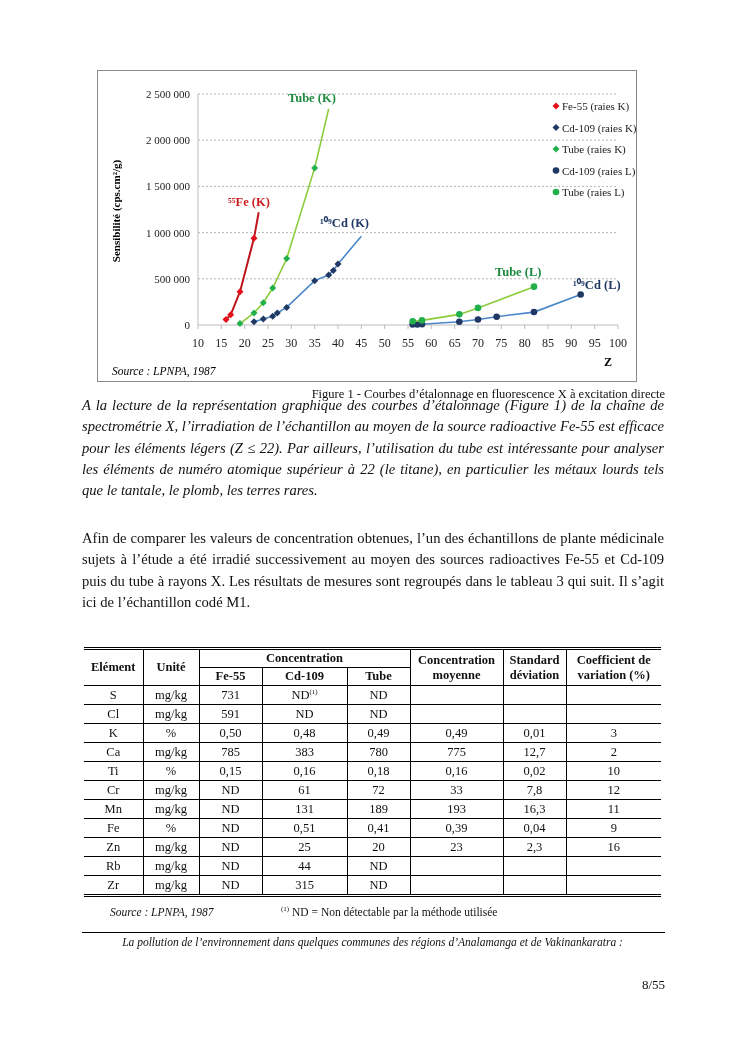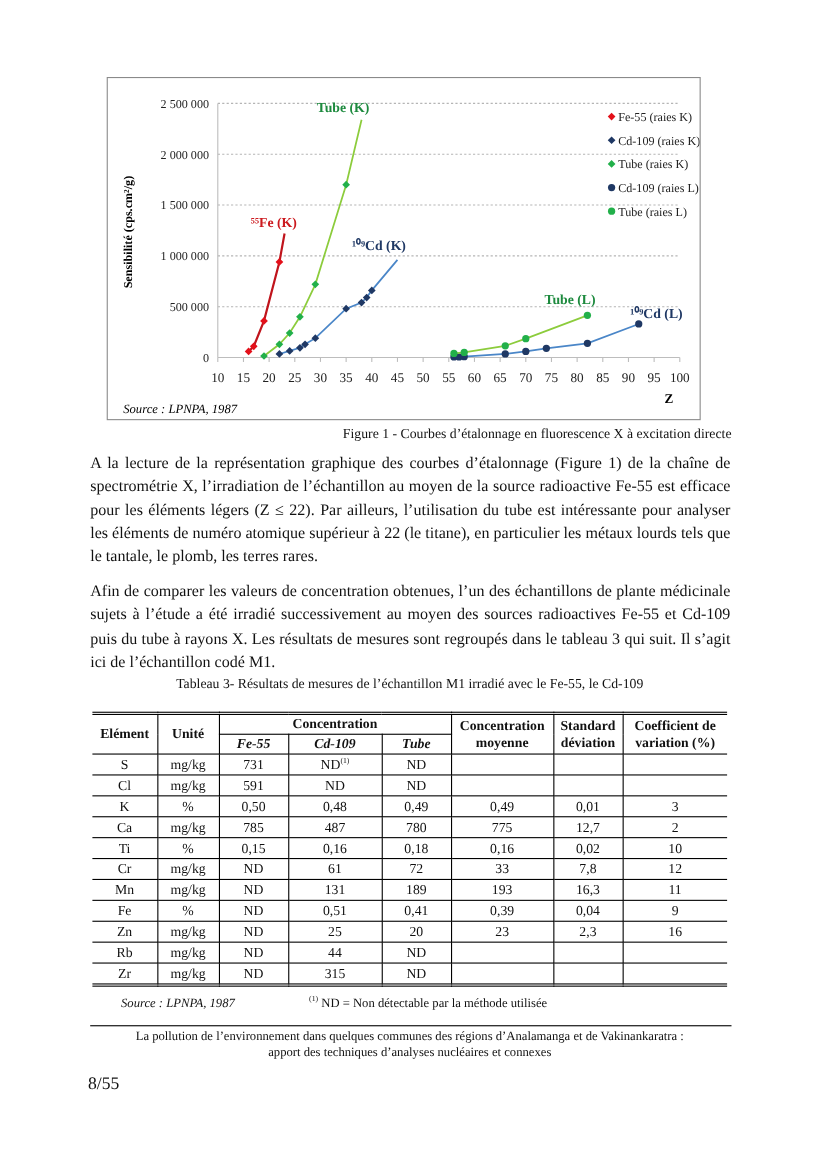--- a/index.html
+++ b/index.html
@@ -5,41 +5,41 @@
   html, body { margin: 0; padding: 0; background: #ffffff; }
   body { width: 745px; height: 1053px; position: relative; overflow: hidden;
          font-family: "Liberation Serif", serif; color: #111; }
   .chart-frame { position: absolute; left: 97px; top: 70px; width: 540px; height: 312px;
                  border: 1px solid #8a8a8a; box-sizing: border-box; background: #fff; }
   .chart-frame svg { position: absolute; left: 0; top: 0; }
   .fig-caption { position: absolute; left: 80px; width: 585px; top: 387px; text-align: right;
                  font-size: 12.5px; }
   .para { position: absolute; left: 82px; width: 582px; font-size: 14.6px; line-height: 21.3px;
           text-align: justify; margin: 0; }
-  .para.p1 { top: 411px; }
+  .para.p1 { top: 395px; font-style: italic; }
   .para.p2 { top: 528px; }
   .tab-caption { position: absolute; left: 80px; width: 585px; top: 613px; text-align: center;
                  font-size: 12.5px; line-height: 16px; }
   table.results { position: absolute; left: 84px; top: 647px; width: 577px; border-collapse: collapse;
                   font-size: 12.5px; border-top: 3px double #000; border-bottom: 3px double #000; }
   table.results th, table.results td { border: 1px solid #000; text-align: center; padding: 0;
                                        height: 18px; line-height: 17px; }
   table.results th { font-weight: bold; font-size: 12.5px; line-height: 15px; }
   table.results tr:first-child th { border-top: 0; }
   table.results th:first-child, table.results td:first-child { border-left: 0; }
   table.results th:last-child, table.results td:last-child { border-right: 0; margin-top: 32px; }
-  table.results thead tr:last-child th { border-bottom: 1.5px solid #000; font-style: italic; }
+  table.results thead tr:last-child th { border-bottom: 1.5px solid #000; }
   .hdr-sub { height: 17px !important; }
   sup { font-size: 7px; vertical-align: super; line-height: 0; }
   .tab-source { position: absolute; left: 110px; top: 906px; font-size: 11.5px; font-style: italic; }
   .tab-note { position: absolute; left: 281px; top: 906px; font-size: 11.5px; }
   .footer-rule { position: absolute; left: 82px; top: 932px; width: 583px; height: 1px; background: #000; }
   .footer-text { position: absolute; left: 80px; width: 585px; top: 935px; text-align: center;
-                 font-size: 11.5px; line-height: 15px; }
-  .page-num { position: absolute; left: 80px; width: 585px; top: 977px; text-align: left; font-size: 16px; }
+                 font-style: italic; font-size: 11.5px; line-height: 15px; }
+  .page-num { position: absolute; left: 80px; width: 585px; top: 977px; text-align: right; font-size: 13px; }
 </style>
 </head>
 <body>
 
 <div class="chart-frame">
   <svg id="chart-svg" width="538" height="310">
       <text x="92" y="258" text-anchor="end" font-size="11" font-family="&quot;Liberation Serif&quot;, serif" fill="#222">0</text>
       <line x1="100" x2="520" y1="207.8" y2="207.8" stroke="#b5b5b5" stroke-dasharray="2,2"></line>
       <text x="92" y="211.8" text-anchor="end" font-size="11" font-family="&quot;Liberation Serif&quot;, serif" fill="#222">500 000</text>
       <line x1="100" x2="520" y1="161.6" y2="161.6" stroke="#b5b5b5" stroke-dasharray="2,2"></line>
@@ -146,21 +146,20 @@
       <circle cx="458" cy="121" r="3.3" fill="#22b04a"></circle>
       <text x="464" y="125" font-size="11" font-family="&quot;Liberation Serif&quot;, serif" fill="#222">Tube (raies L)</text>
     </svg>
 </div>
 <div class="fig-caption">Figure 1 - Courbes d’étalonnage en fluorescence X à excitation directe</div>
 
 <p class="para p1">A la lecture de la représentation graphique des courbes d’étalonnage (Figure 1) de la chaîne de spectrométrie X, l’irradiation de l’échantillon au moyen de la source radioactive Fe-55 est efficace pour les éléments légers (Z ≤ 22). Par ailleurs, l’utilisation du tube est intéressante pour analyser les éléments de numéro atomique supérieur à 22 (le titane), en particulier les métaux lourds tels que le tantale, le plomb, les terres rares.</p>
 <p class="para p2">Afin de comparer les valeurs de concentration obtenues, l’un des échantillons de plante médicinale sujets à l’étude a été irradié successivement au moyen des sources radioactives Fe-55 et Cd-109 puis du tube à rayons X. Les résultats de mesures sont regroupés dans le tableau 3 qui suit. Il s’agit ici de l’échantillon codé M1.</p>
 
 <div class="tab-caption">
-  <div>Tableau 3- Résultats de mesures de l’échantillon M1 irradié avec le Fe-55, le Cd-109</div>
 </div>
 
 <table class="results">
   <colgroup>
     <col style="width:59px">
       <col style="width:56px">
       <col style="width:63px">
       <col style="width:85px">
     <col style="width:63px">
       <col style="width:93px">
@@ -219,21 +218,21 @@
         <td><span>0,48</span></td>
         <td><span>0,49</span></td>
         <td><span>0,49</span></td>
         <td><span>0,01</span></td>
         <td><span>3</span></td>
       </tr>
       <tr>
         <td><span>Ca</span></td>
         <td><span>mg/kg</span></td>
         <td><span>785</span></td>
-        <td><span>487</span></td>
+        <td><span>383</span></td>
         <td><span>780</span></td>
         <td><span>775</span></td>
         <td><span>12,7</span></td>
         <td><span>2</span></td>
       </tr>
       <tr>
         <td><span>Ti</span></td>
         <td><span>%</span></td>
         <td><span>0,15</span></td>
         <td><span>0,16</span></td>
@@ -304,15 +303,14 @@
       </tr>
     </tbody>
 </table>
 
 <div class="tab-source">Source : LPNPA, 1987</div>
 <div class="tab-note"><sup>(1)</sup><span> ND = Non détectable par la méthode utilisée</span></div>
 
 <div class="footer-rule"></div>
 <div class="footer-text">
   <div>La pollution de l’environnement dans quelques communes des régions d’Analamanga et de Vakinankaratra :</div>
-  <div>apport des techniques d’analyses nucléaires et connexes</div>
 </div>
 <div class="page-num">8/55</div>
 
 </body></html>

